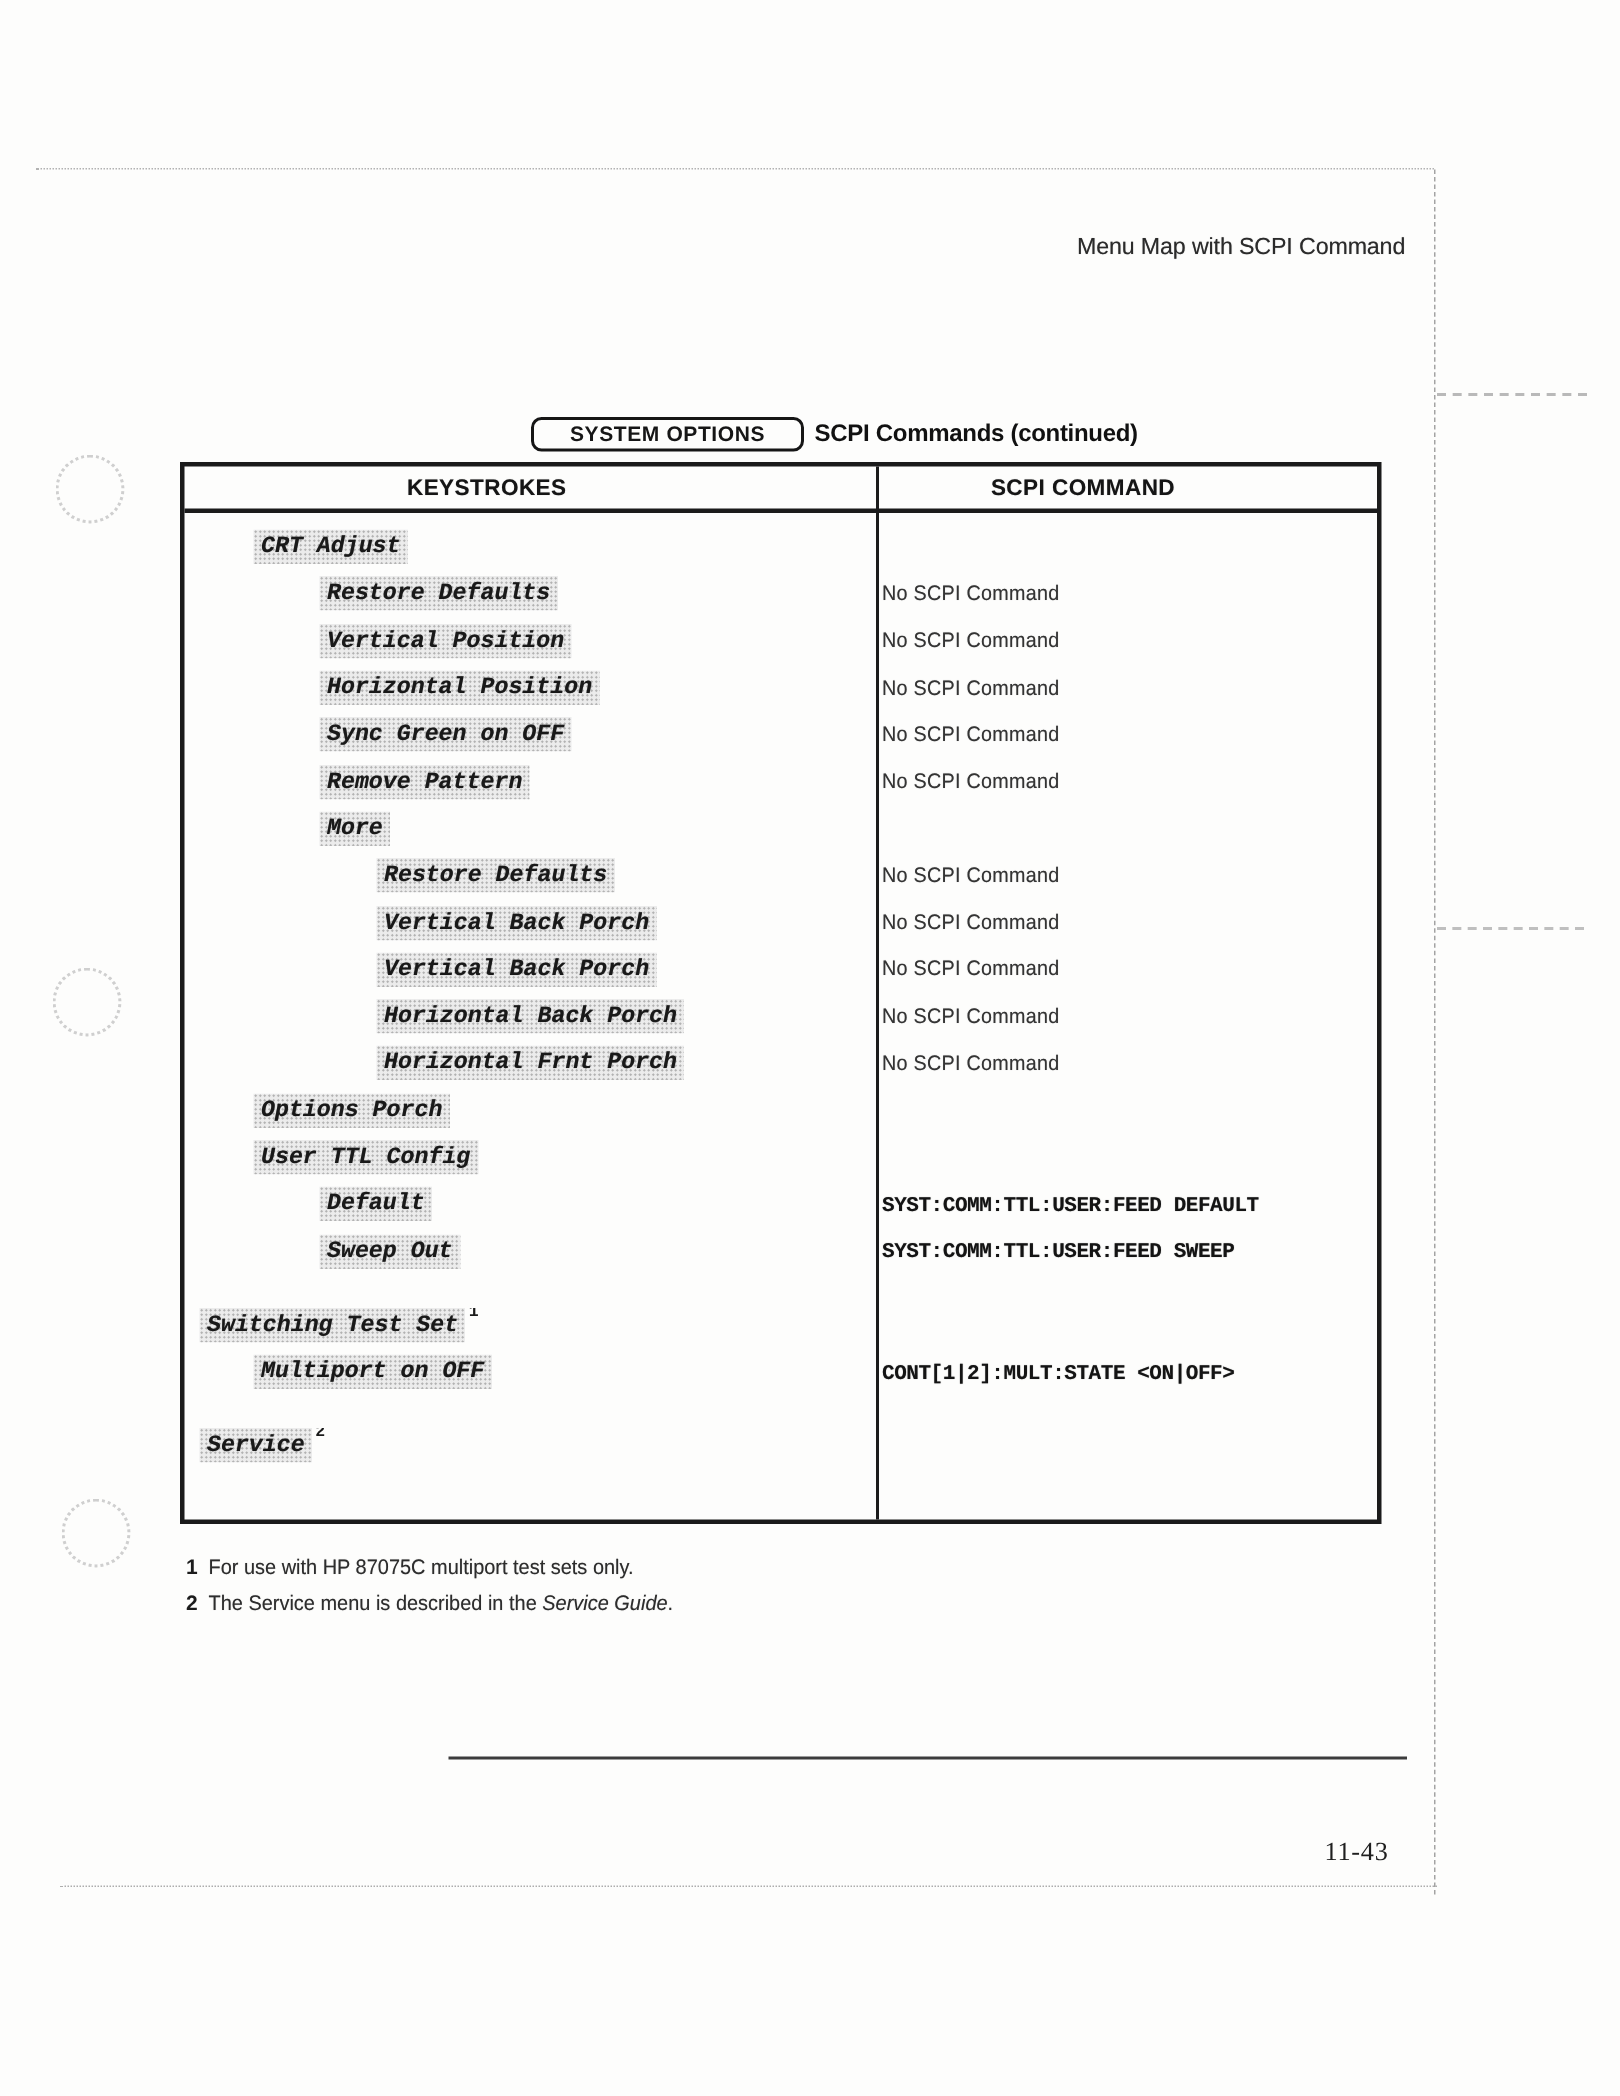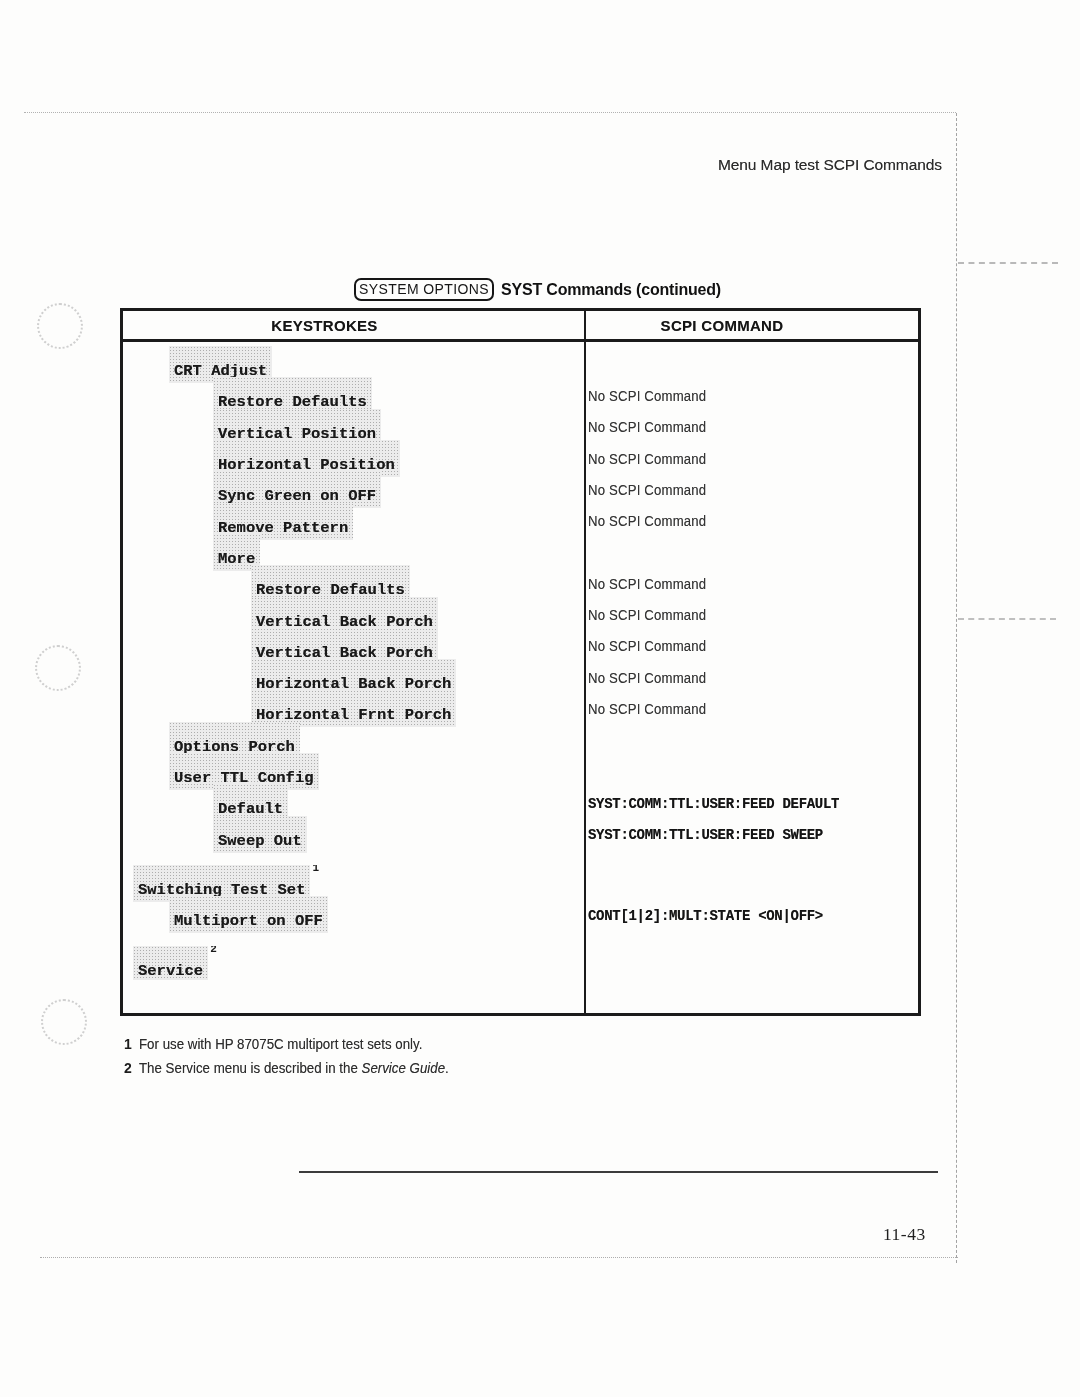--- a/index.html
+++ b/index.html
@@ -30,22 +30,22 @@
   }
   .footer-rule { position:absolute; left:299px; top:1171px; width:639px; height:2px; background:#3c3c3c; }
   .page-number {
     position:absolute; left:883px; top:1178px;
     font-family:"Liberation Serif", serif; font-size:17.5px; color:#1f1f1f; letter-spacing:.5px;margin-top:46px;
   }
 
   
   .title-block { position:absolute; top:278px; left:354px; display:flex; align-items:center; gap:7px; }
   .keycap {
-    border:2.2px solid #161616; border-radius:7px; padding:1px 3px 2px;
-    font-size:14px; font-weight:400; letter-spacing:.4px; color:#161616; white-space:nowrap;
+    border:2.2px solid #161616; border-radius:7px; padding:1px 24px 2px;
+    font-size:14px; font-weight:700; letter-spacing:.4px; color:#161616; white-space:nowrap;
   }
   .title-text { font-size:16px; font-weight:700; color:#111; letter-spacing:-0.2px; white-space:nowrap; }
 
   
   .menu-table {
     position:absolute; left:120px; top:308px; width:801px; height:708px;
     border:3px solid #1b1b1b; box-sizing:border-box; background:#fdfdfc;
   }
   .col-divider { position:absolute; left:461px; top:0; width:2px; height:100%; background:#1b1b1b; z-index:1; }
   .table-header { display:flex; height:31px; border-bottom:3px solid #1b1b1b; box-sizing:border-box; }
@@ -57,26 +57,27 @@
   .th-key  { width:403px; }
   .th-scpi { flex:1; }
 
   .table-body { position:relative; padding-top:7px; overflow:hidden; }
   .t-row { display:flex; height:31.3px; align-items:center; }
   .t-row.gap-before { margin-top:18px; }
   .cell-key { width:461px; box-sizing:border-box; overflow:hidden; white-space:nowrap; }
   .key-label { display:inline-flex; align-items:flex-start; }
   .key-shaded {
     font-family:"Liberation Mono", monospace; font-size:15.5px; font-weight:700; color:#191919;
-    padding:16px 5px 3px;
+    padding:2px 5px 3px;
     background-color:#ececec;
     background-image:radial-gradient(rgba(110,110,110,.5) .6px, rgba(0,0,0,0) .7px);
     background-size:3px 3px;
     white-space:pre;
     text-shadow:0 0 .6px rgba(30,30,30,.6);
+    font-style:italic;
   }
   .key-sup { font-family:"Liberation Mono", monospace; font-size:11px; font-weight:700; color:#1a1a1a; margin:-3px 0 0 2px; }
   .cell-scpi { flex:1; padding-left:4px; overflow:hidden; white-space:nowrap; }
   .scpi-none {
     display:inline-block; font-size:14px; color:#343434; letter-spacing:.2px;
     transform:scaleX(.94); transform-origin:left center;
     text-shadow:0 0 .5px rgba(60,60,60,.5);
   }
   .scpi-cmd {
     font-family:"Liberation Mono", monospace; font-size:14px; font-weight:700; color:#141414;
@@ -98,25 +99,25 @@
 
   <div class="edge-top"></div>
   <div class="edge-bottom"></div>
   <div class="edge-right"></div>
   <div class="tick-1"></div>
   <div class="tick-2"></div>
   <div class="punch-hole" id="hole1"></div>
   <div class="punch-hole" id="hole2"></div>
   <div class="punch-hole" id="hole3"></div>
 
-  <div class="running-header">Menu Map test SCPI Commands</div>
+  <div class="running-header">Menu Map with SCPI Command</div>
 
   <div class="title-block">
     <span class="keycap">SYSTEM OPTIONS</span>
-    <span class="title-text">SYST Commands (continued)</span>
+    <span class="title-text">SCPI Commands (continued)</span>
   </div>
 
   <div class="menu-table">
     <div class="col-divider"></div>
     <div class="table-header">
       <div class="th th-key">KEYSTROKES</div>
       <div class="th th-scpi">SCPI COMMAND</div>
     </div>
     <div class="table-body">
         <div class="t-row">

